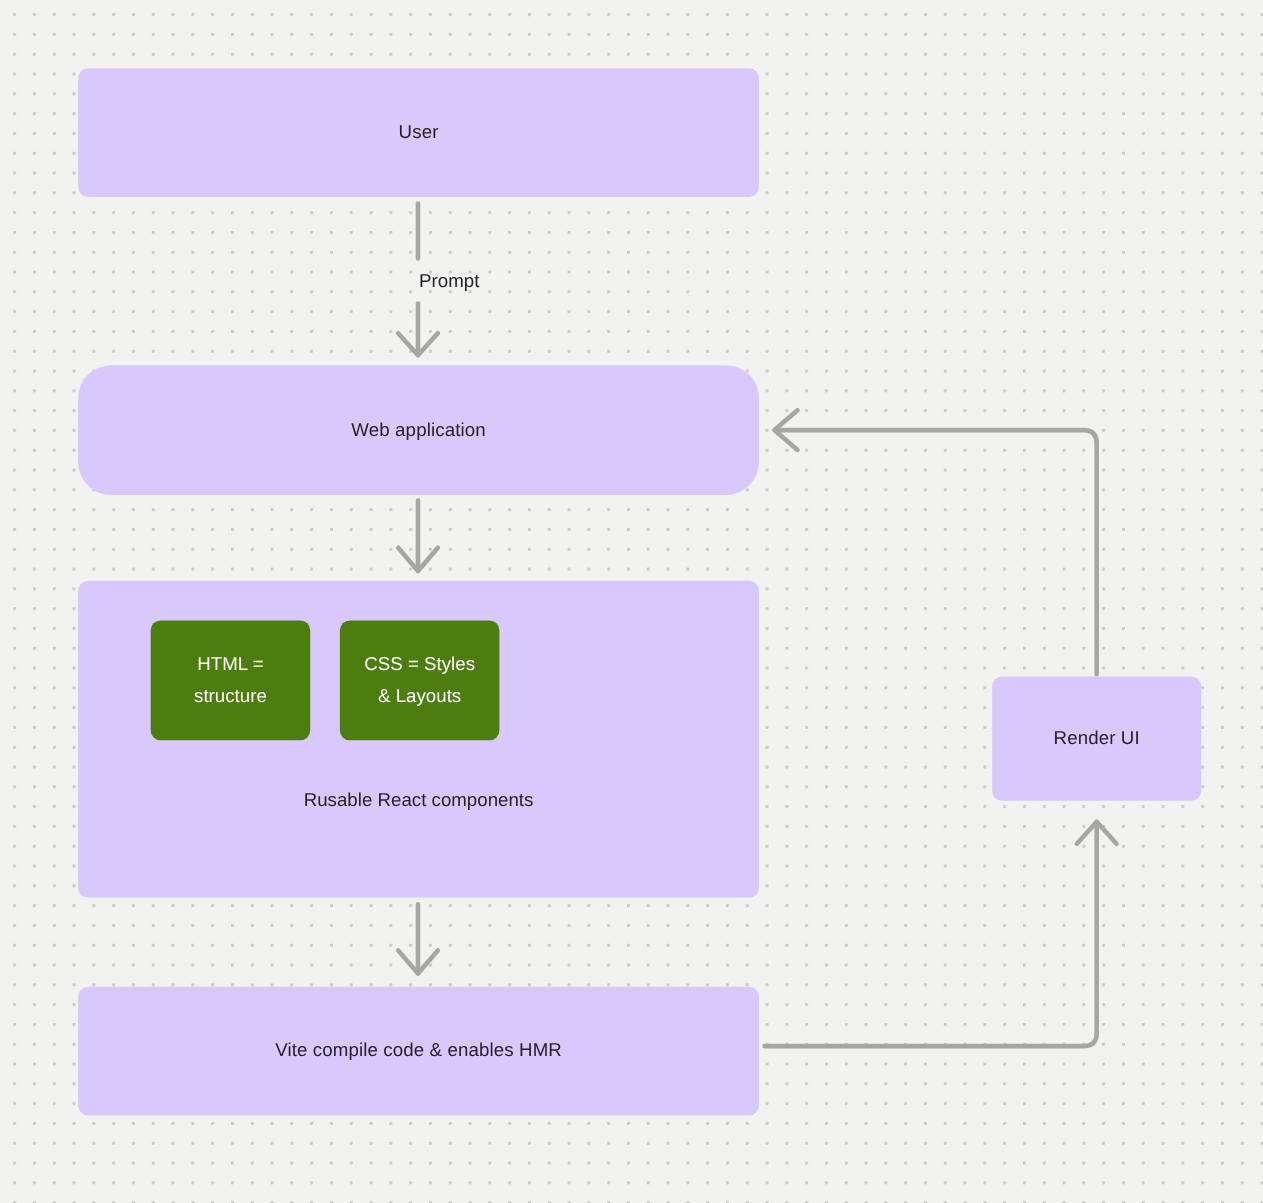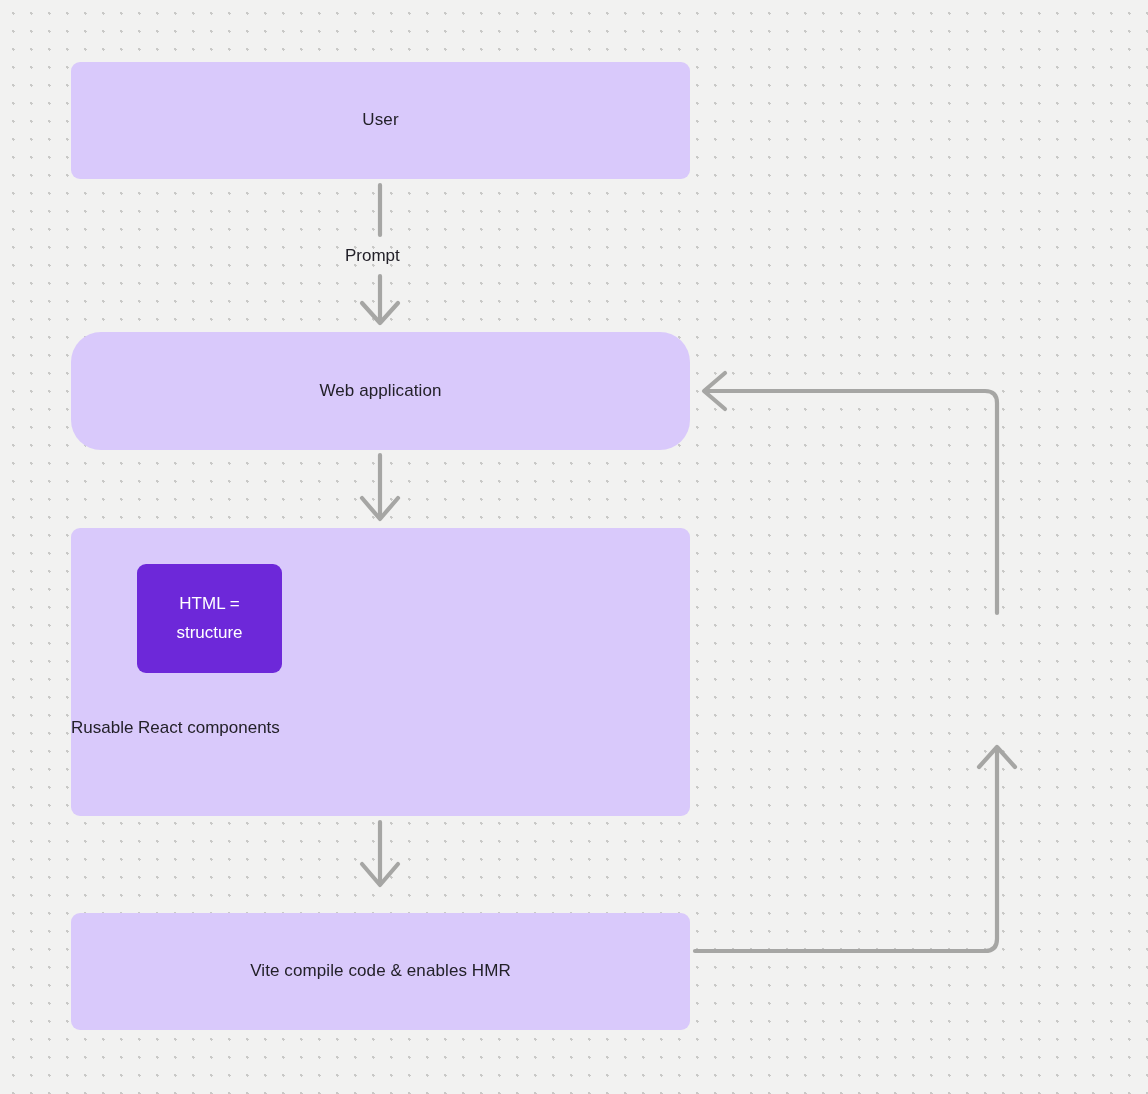--- a/index.html
+++ b/index.html
@@ -68,70 +68,71 @@
     left: 71px;  top: 332px;
     width: 619px; height: 118px; border-radius: 30px;
   }
   #node-components {
     left: 71px;  top: 528px;
     width: 619px; height: 288px;
     display: block;
   }
   #node-vite {
     left: 71px;  top: 897px;
-    width: 619px; height: 117px; margin-top: 16px;
+    width: 619px; height: 117px;
   }
   #node-render {
     left: 902px; top: 615px;
     width: 190px; height: 113px;
   }
 
   
   .chip-row {
     position: absolute;
     left: 66px;
     top: 36px;
     display: flex;
     gap: 27px;
   }
   .chip {
     box-sizing: border-box;
-    background: #6d28d9;
+    background: #4d7c0f;
     border-radius: 9px;
     width: 145px;
     height: 109px;
     display: flex;
     align-items: center;
     justify-content: center;
   }
   .chip-label {
     color: #ffffff;
     font-size: 17px;
     line-height: 1.7;
     text-align: center;
     padding: 0 6px;
   }
 
   .group-caption {
     position: absolute;
     left: 0;
     right: 0;
     top: 190px;
-    text-align: left;
+    text-align: center;
     font-size: 17px;
     color: #232129;
   }
 
   
   .edge-label {
     position: absolute;
     font-size: 17px;
     color: #232129;
     z-index: 3;
     white-space: nowrap;
+    margin-left: 36px;
   }
   #label-prompt {
     left: 345px;
     top: 246px;
   }
 </style>
 </head>
 <body>
 
 <div id="canvas">
@@ -169,25 +170,31 @@
   </div>
 
   <div class="node node-lav" id="node-components">
 
     <div class="chip-row">
 
       <div class="chip">
         <span class="chip-label"><span>HTML =</span><br><span>structure</span></span>
       </div>
 
+      <div class="chip">
+        <span class="chip-label"><span>CSS = Styles</span><br><span>&amp; Layouts</span></span>
+      </div>
 
 
     </div>
 
     <div class="group-caption">Rusable React components</div>
   </div>
 
   <div class="node node-lav" id="node-vite">
     <span class="node-label">Vite compile code &amp; enables HMR</span>
   </div>
 
+  <div class="node node-lav" id="node-render">
+    <span class="node-label">Render UI</span>
+  </div>
 
 </div>
 
 </body></html>

